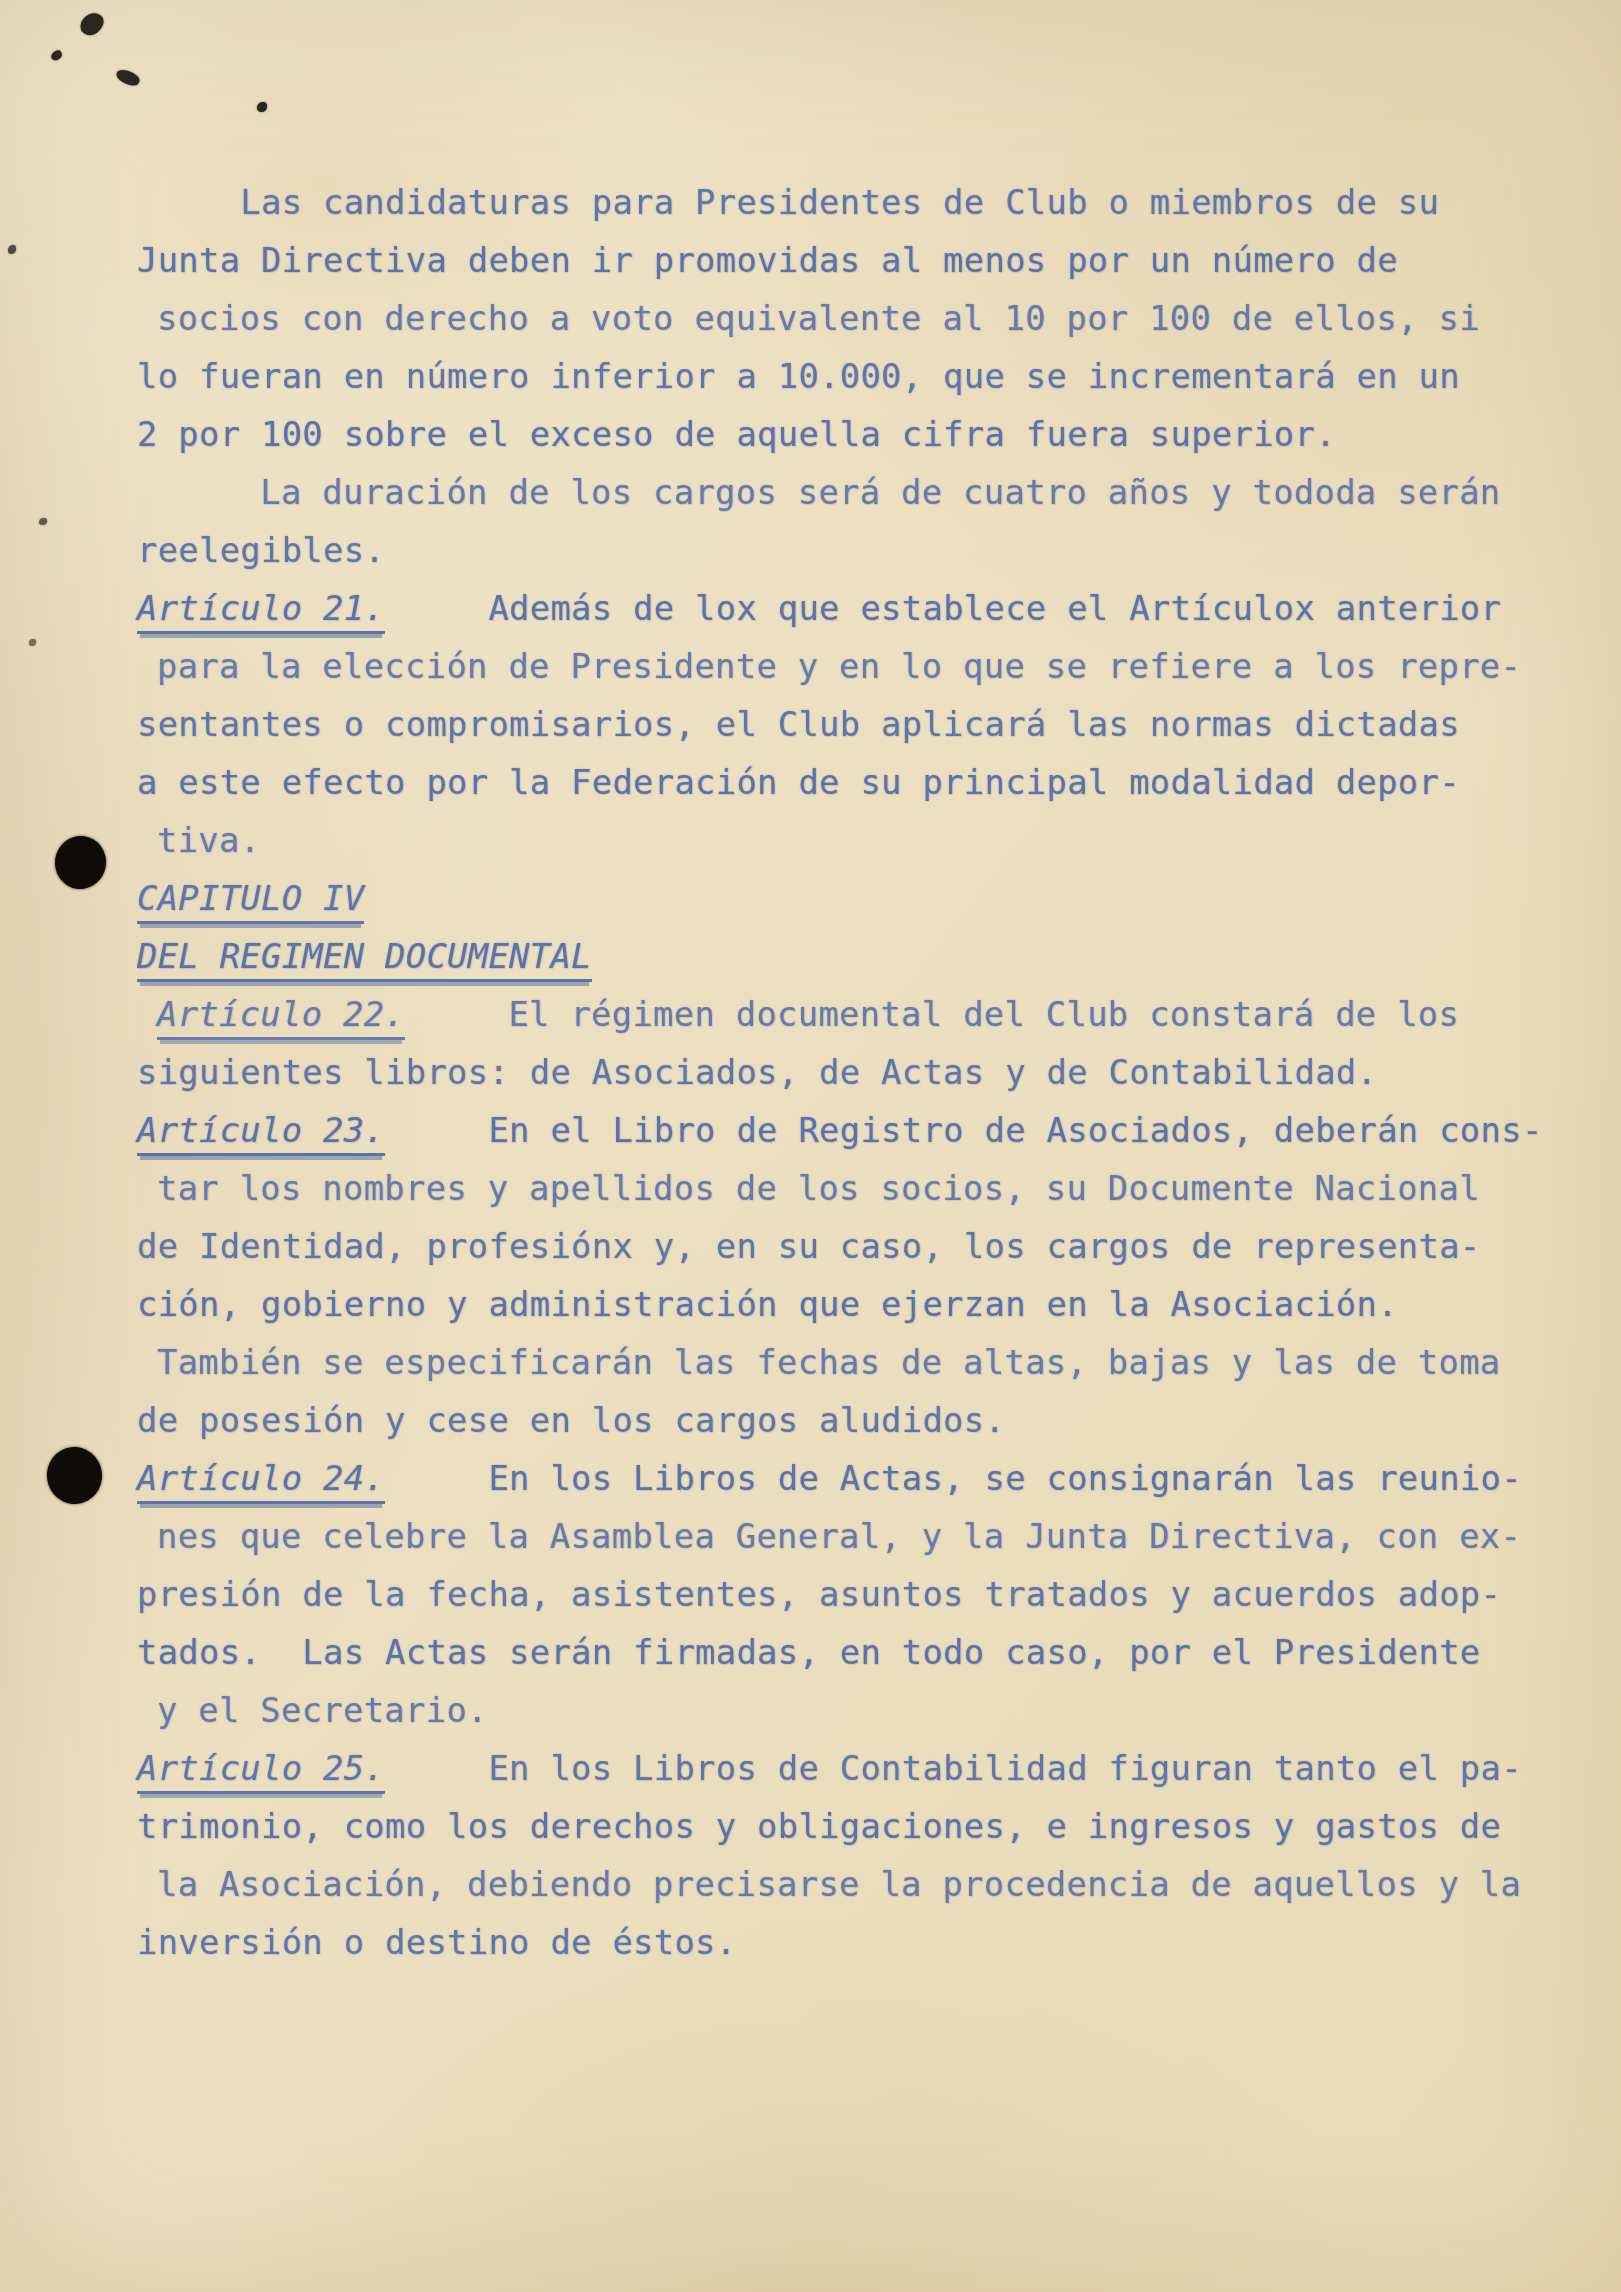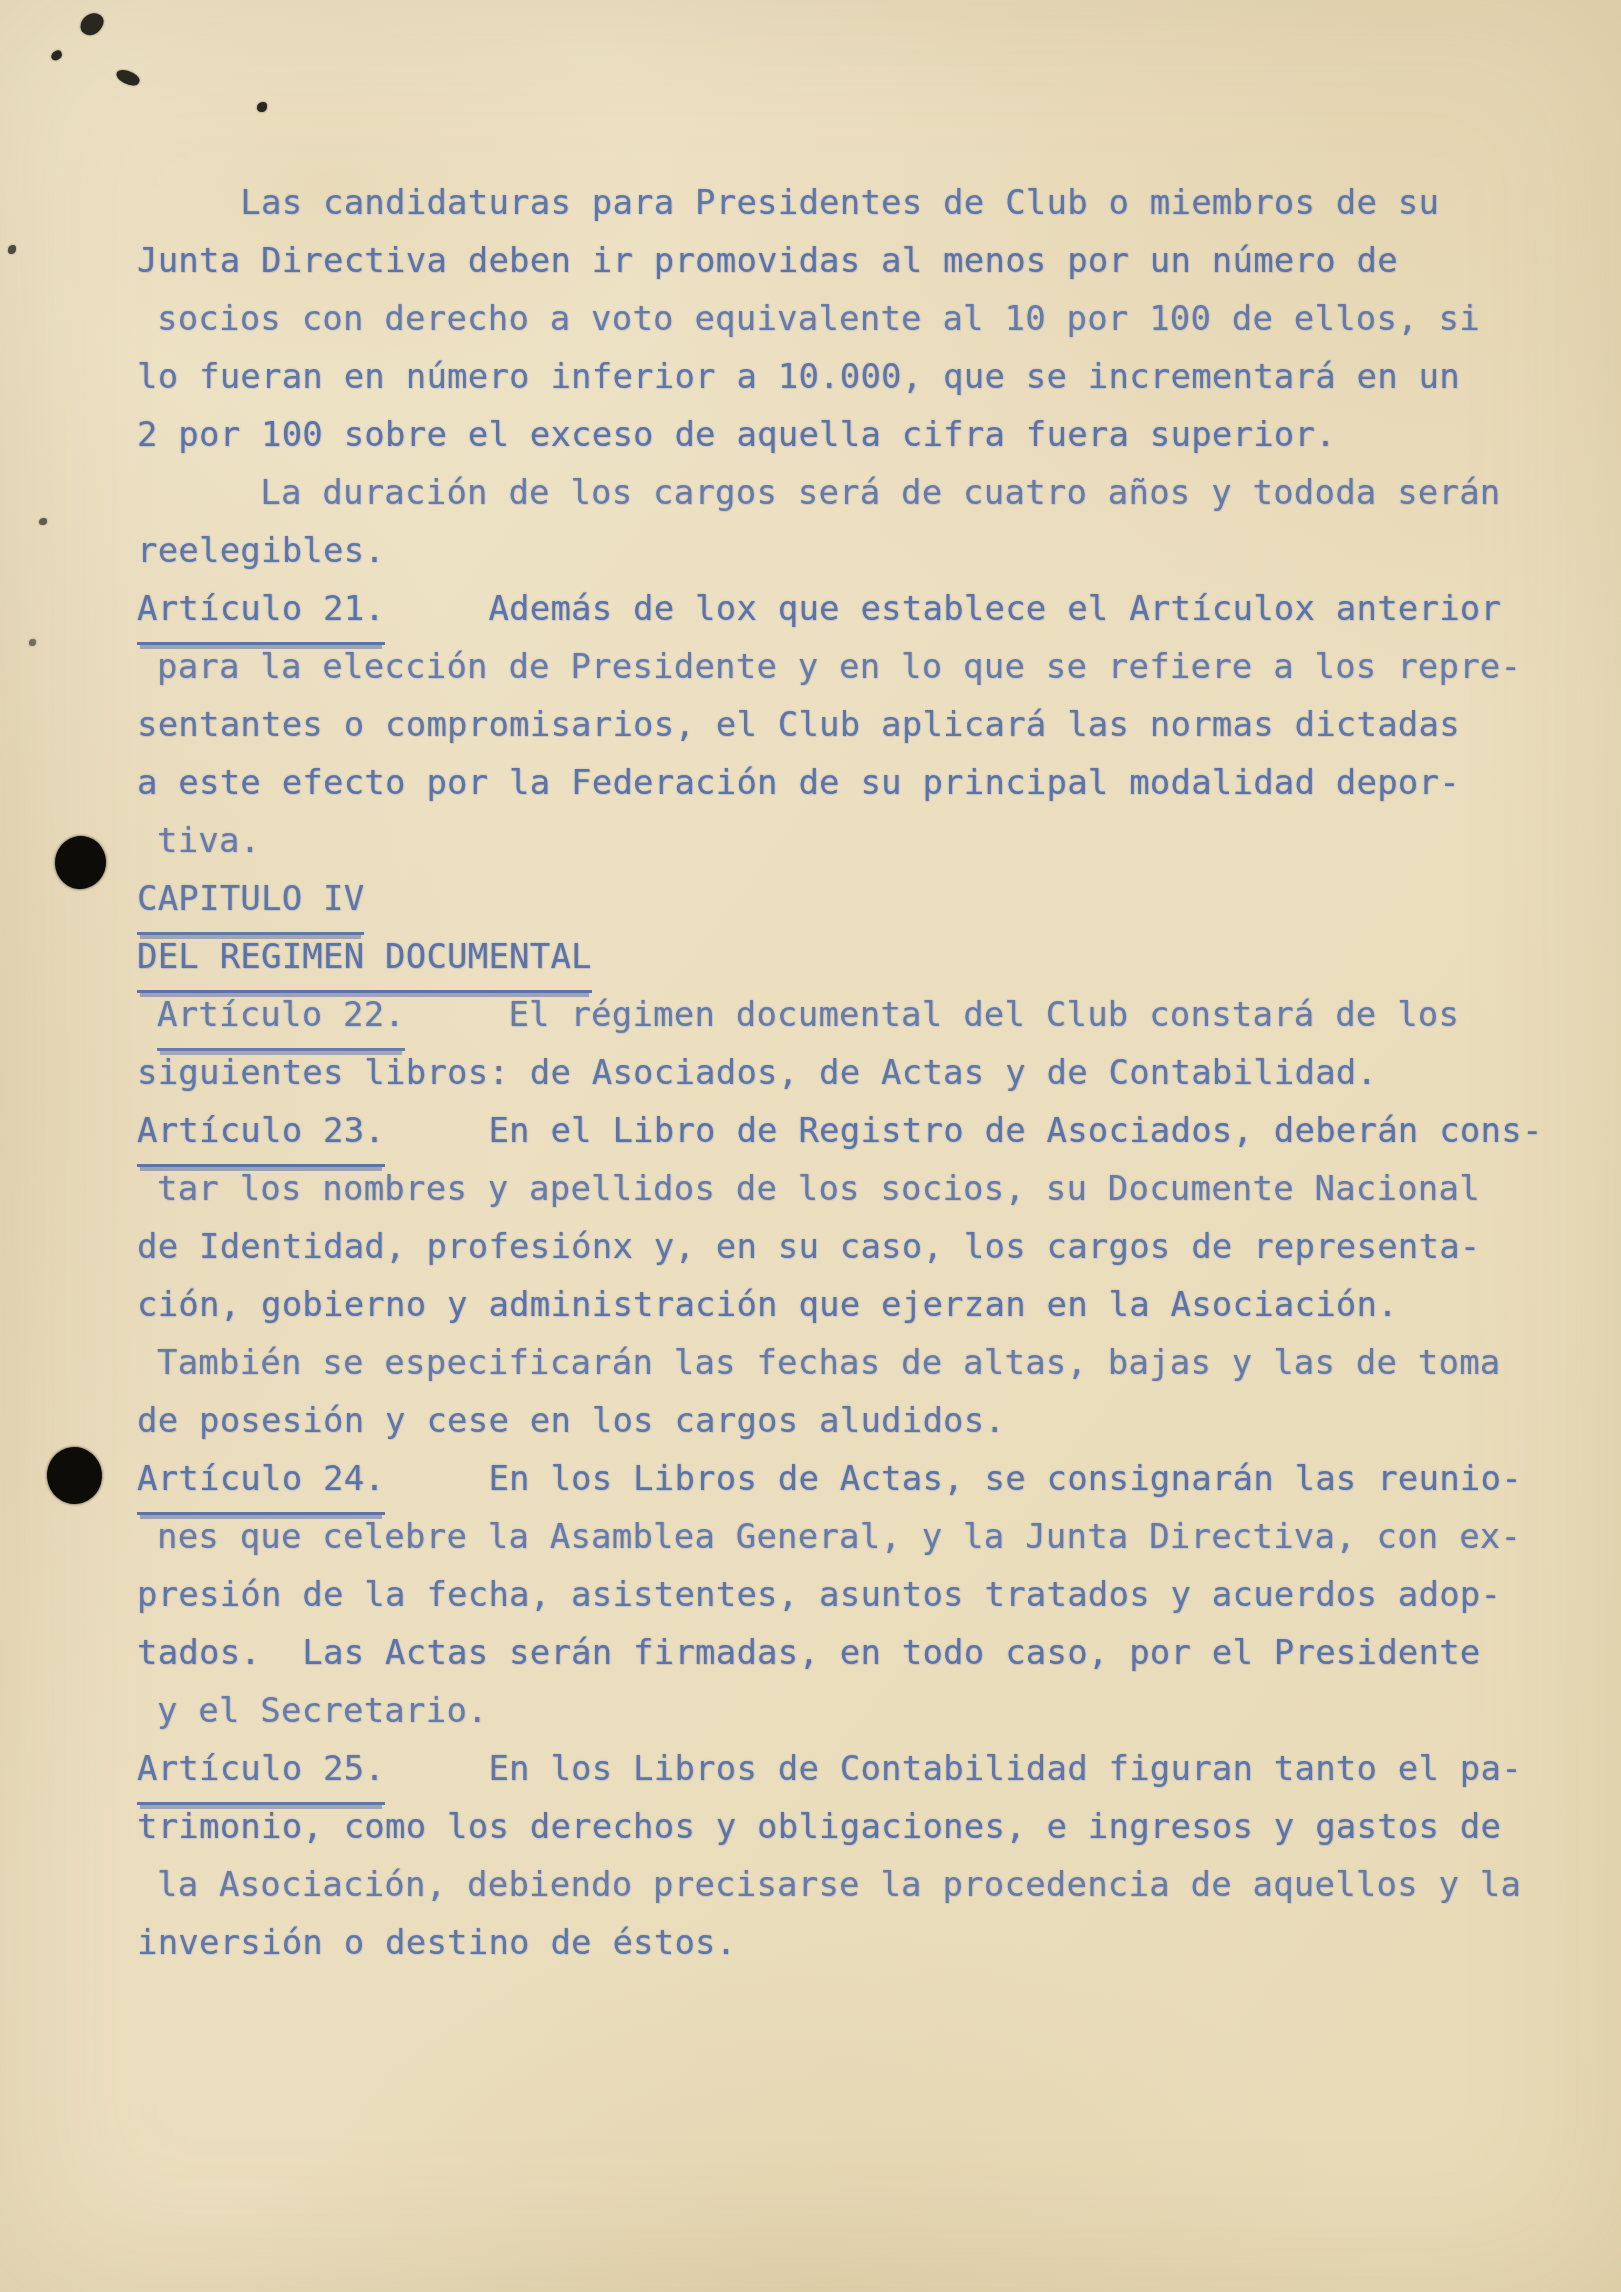--- a/index.html
+++ b/index.html
@@ -24,22 +24,23 @@
     line-height:58px;
     letter-spacing:0.2px;
     color:#5b73a9;
     text-shadow: 0 0 2px rgba(80,104,160,0.45), 1px 1px 0 rgba(91,115,169,0.12);
   }
   .line { height:58px; }
   .line:nth-child(3n)   { opacity:0.92;margin-left:20px; }
   .line:nth-child(3n+1) { opacity:0.97; }
   .u {
     border-bottom:3.9px solid currentColor;
-    padding-bottom:14px;
+    padding-bottom:3px;
     box-shadow: 0 6.9px 0 -2.9px rgba(91,115,169,0.55);
+    font-style: italic;
   }
   .dot {
     position:absolute;
     background:#0e0c09;
     border-radius:50%;
     box-shadow: 0 0 2.9px rgba(20,16,10,0.8);
   }
   .speck {
     position:absolute;
     background:#2a2620;

